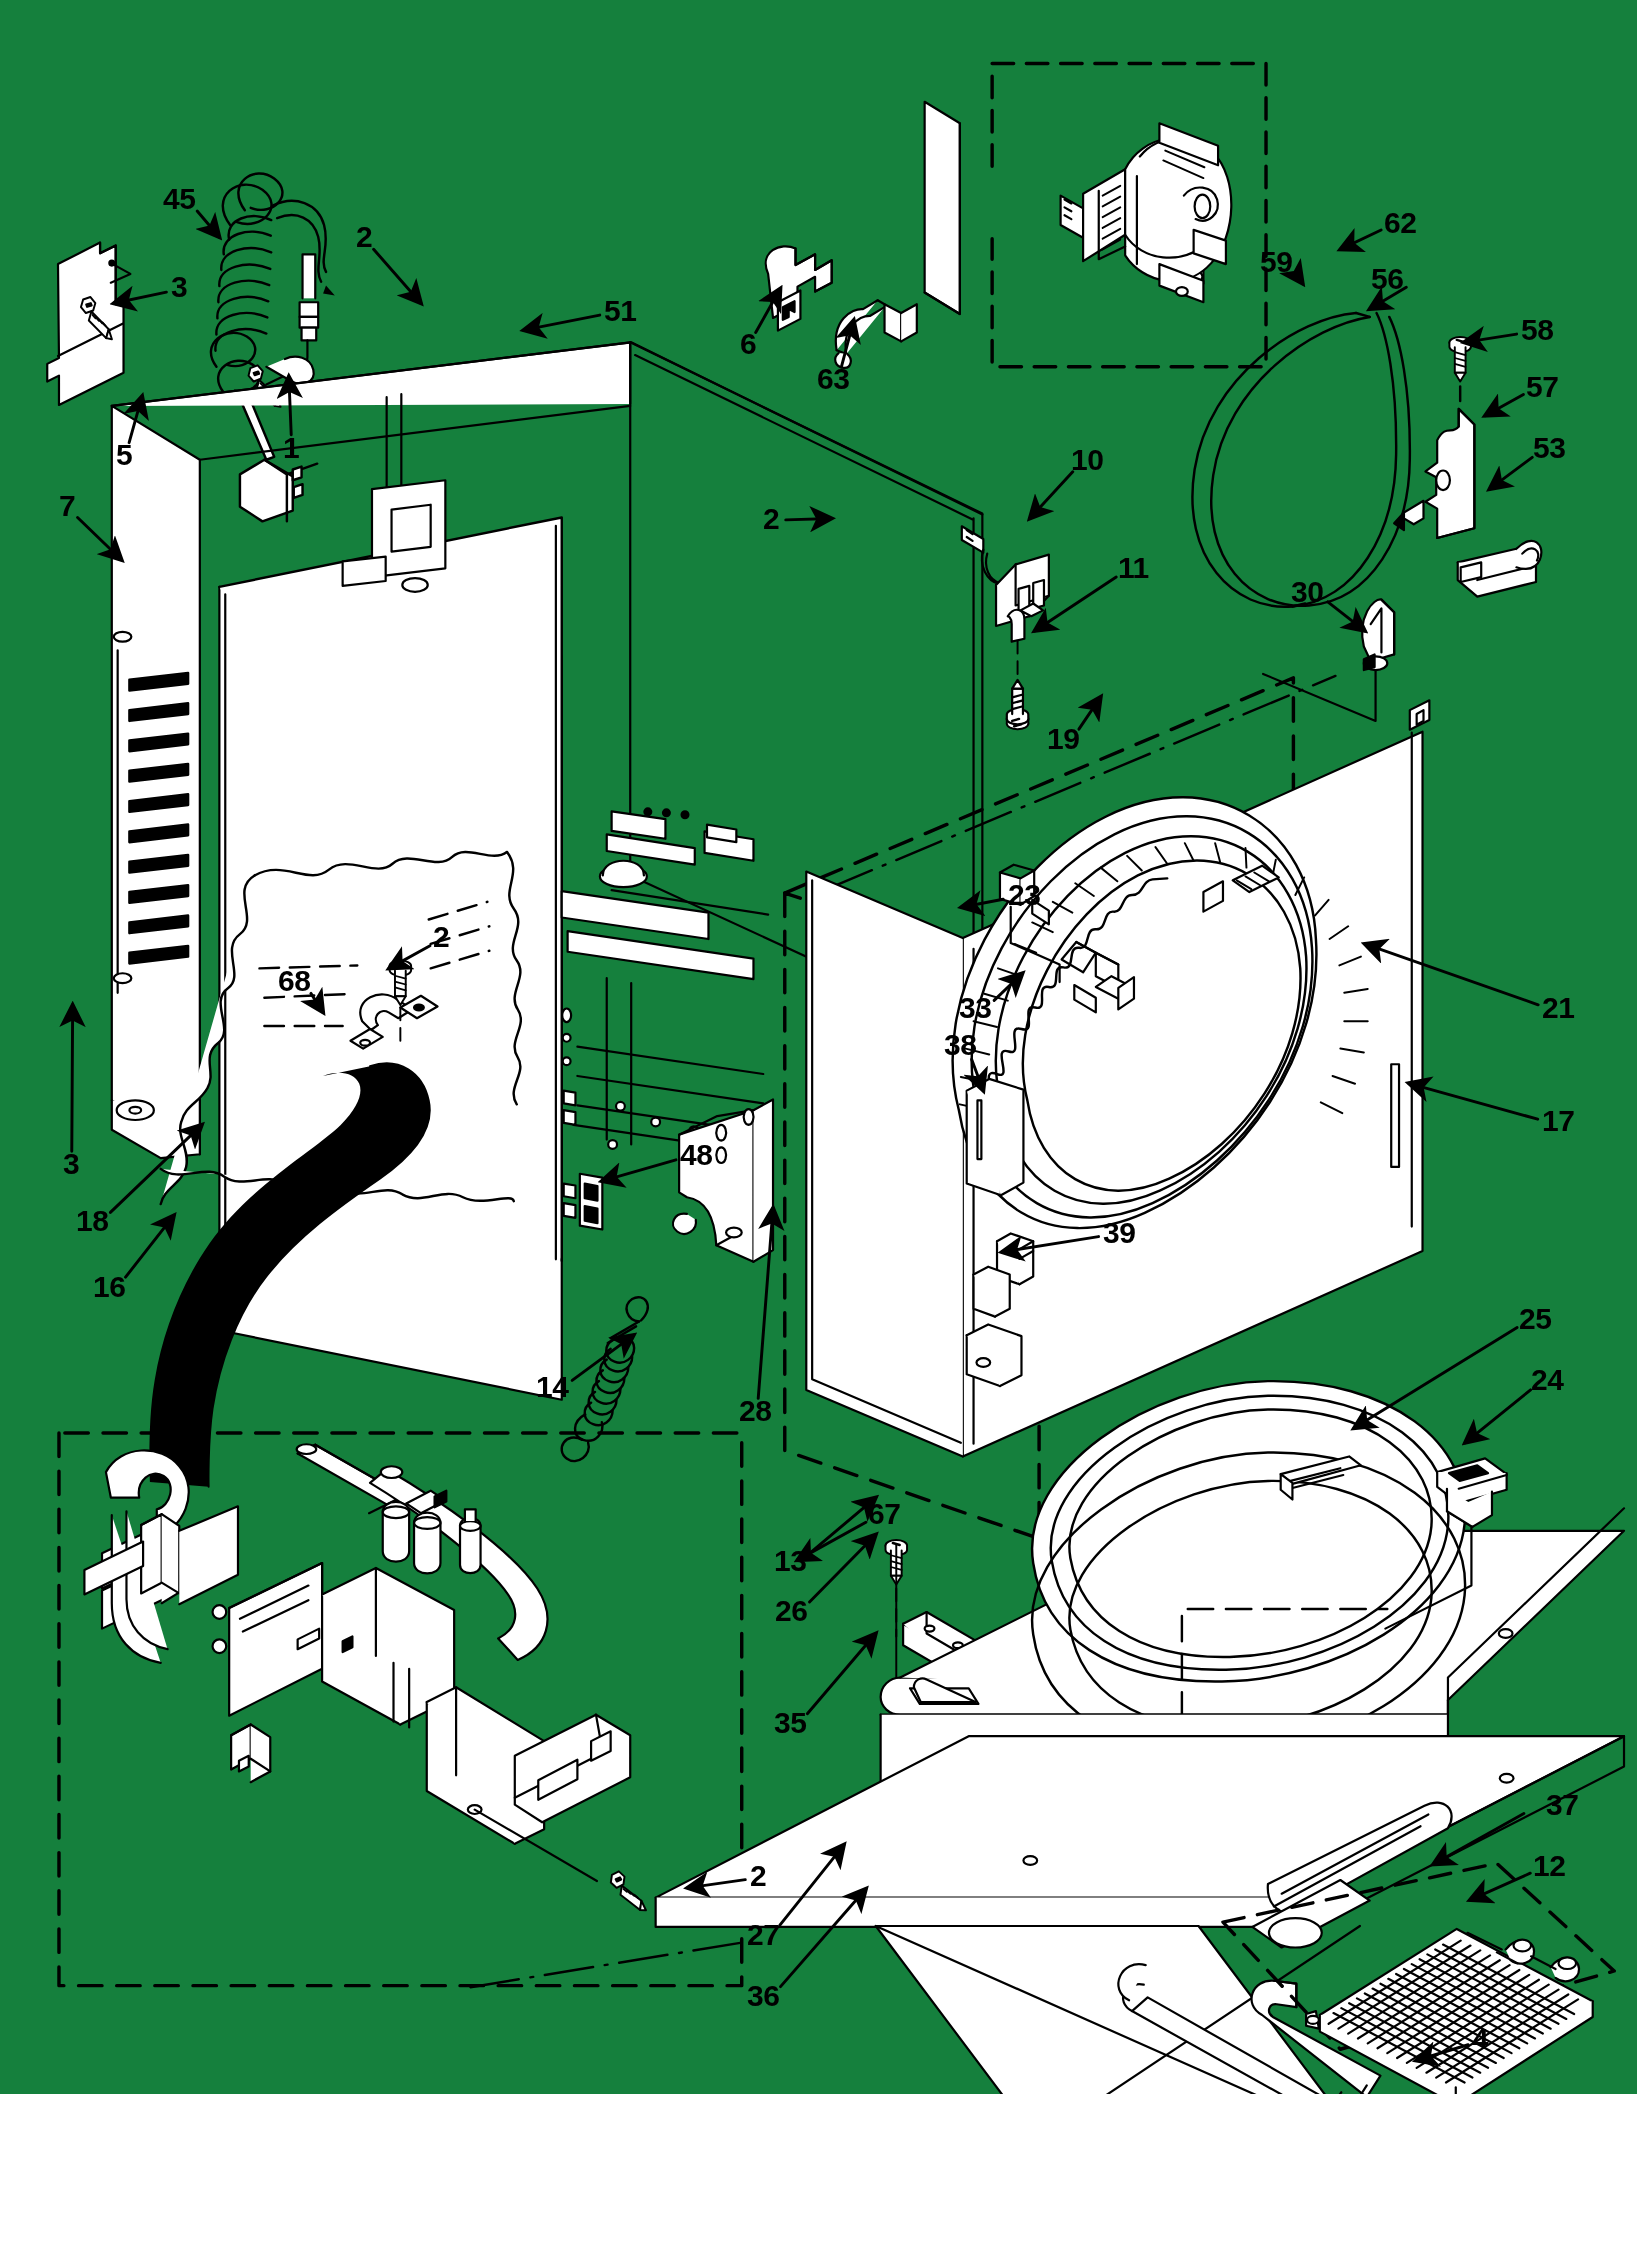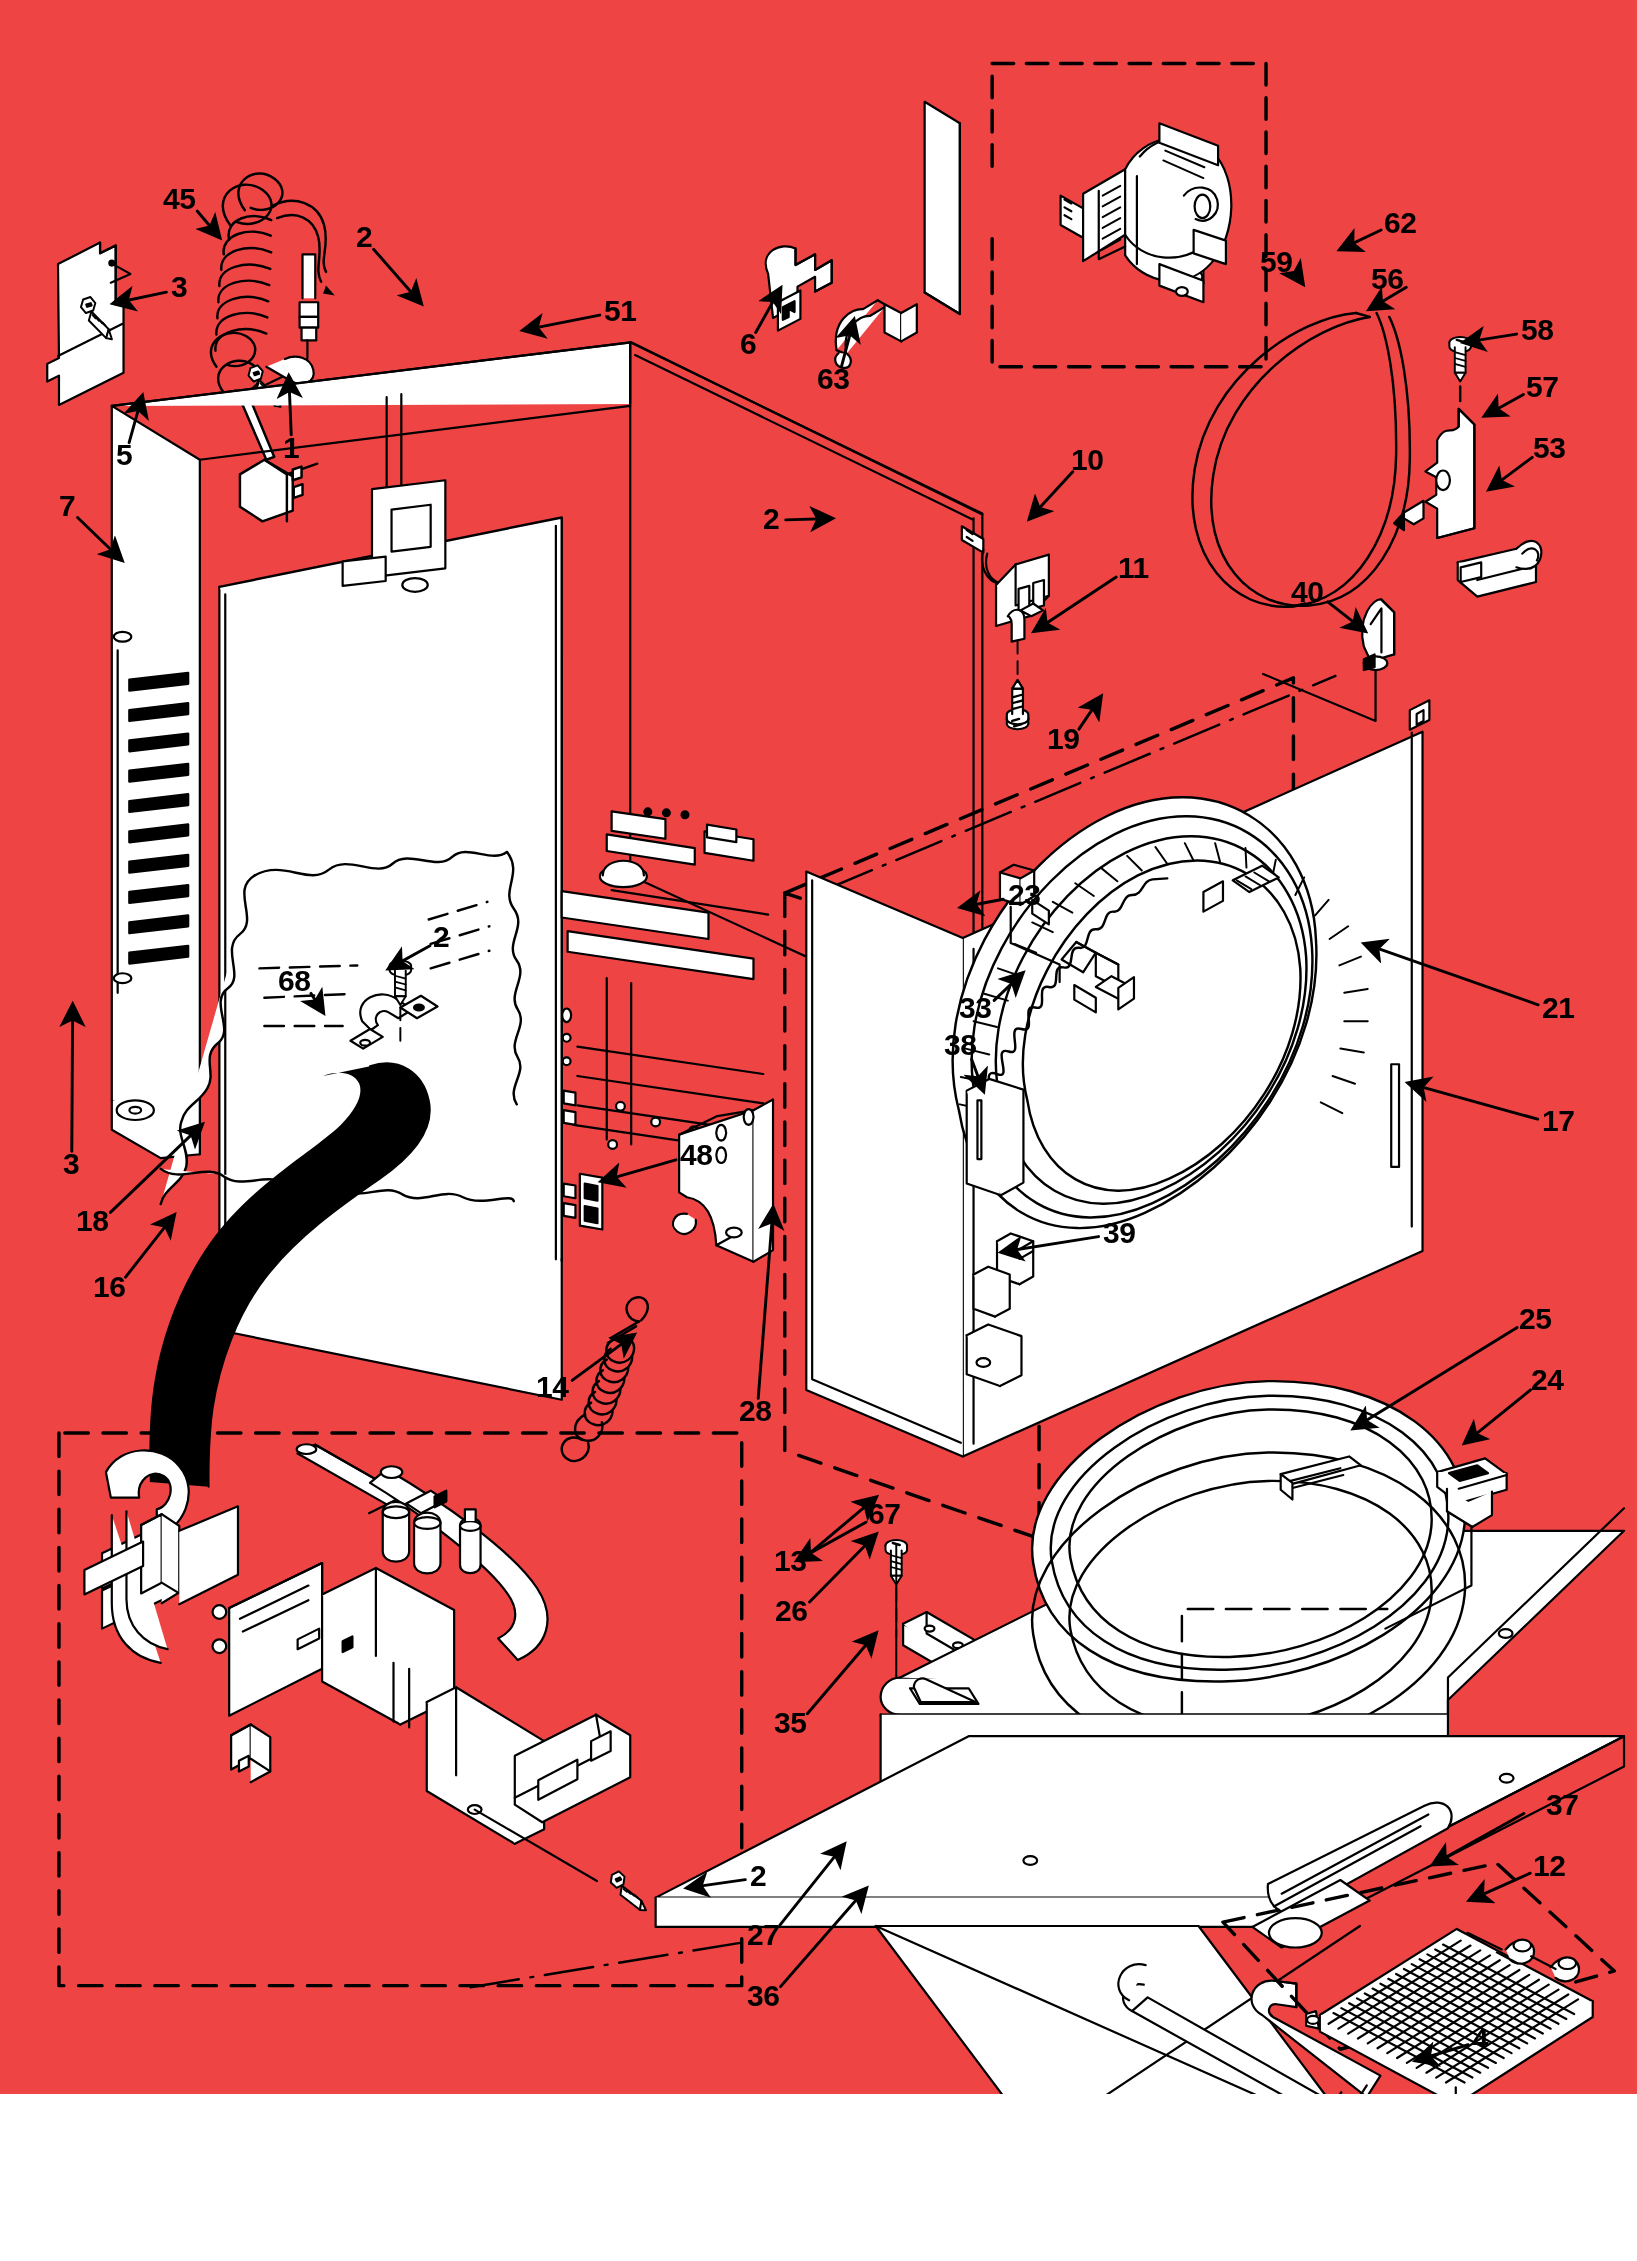--- a/index.html
+++ b/index.html
@@ -1,18 +1,18 @@
 <!DOCTYPE html>
 <html style="font-size:7.8px"><head>
 <meta charset="utf-8">
 <style>
   html,body{margin:0;padding:0;background:#fff;}
   body{font-family:"Liberation Sans",sans-serif;}
   #sheet{
-    position:relative;width:1638px;height:2094px;background:#ef4444;
+    position:relative;width:1638px;height:2094px;background:#15803d;
     overflow:hidden;
   }
   #art{position:absolute;left:0;top:0;width:1638px;height:2261px;}
   .cal{
     position:absolute;
     font-family:"Liberation Sans",sans-serif;
     font-weight:700;
     color:#000;
     line-height:1;
     white-space:nowrap;
@@ -658,21 +658,21 @@
       <div class="cal s1" style="left: 1371px; top: 264px;">56</div>
       <div class="cal s1" style="left: 1521px; top: 315px;">58</div>
       <div class="cal s1" style="left: 1526px; top: 372px;">57</div>
       <div class="cal s1" style="left: 1533px; top: 433px;">53</div>
       <div class="cal s1" style="left: 283px; top: 433px;">1</div>
       <div class="cal s1" style="left: 116px; top: 440px;">5</div>
       <div class="cal s1" style="left: 59px; top: 491px;">7</div>
       <div class="cal s1" style="left: 763px; top: 504px;">2</div>
       <div class="cal s1" style="left: 1071px; top: 445px;">10</div>
       <div class="cal s1" style="left: 1118px; top: 553px;">11</div>
-      <div class="cal s1" style="left: 1291px; top: 577px;">40</div>
+      <div class="cal s1" style="left: 1291px; top: 577px;">30</div>
       <div class="cal s1" style="left: 1047px; top: 724px;">19</div>
       <div class="cal s1" style="left: 1008px; top: 880px;">23</div>
       <div class="cal s1" style="left: 959px; top: 993px;">33</div>
       <div class="cal s1" style="left: 944px; top: 1030px;">38</div>
       <div class="cal s1" style="left: 1542px; top: 993px;">21</div>
       <div class="cal s1" style="left: 1542px; top: 1106px;">17</div>
       <div class="cal s1" style="left: 433px; top: 922px;">2</div>
       <div class="cal s1" style="left: 278px; top: 966px;">68</div>
       <div class="cal s1" style="left: 63px; top: 1149px;">3</div>
       <div class="cal s1" style="left: 76px; top: 1206px;">18</div>

